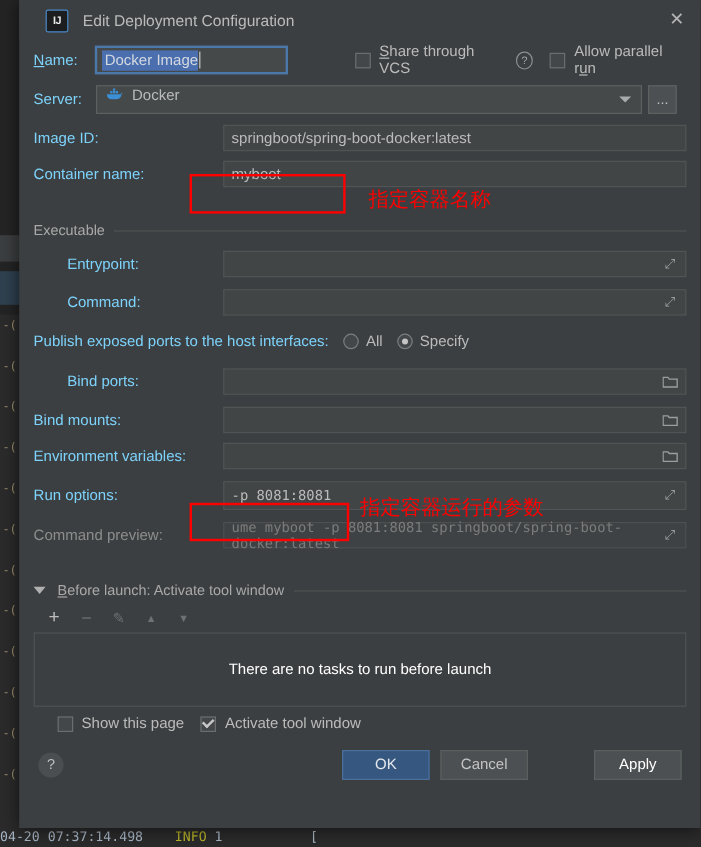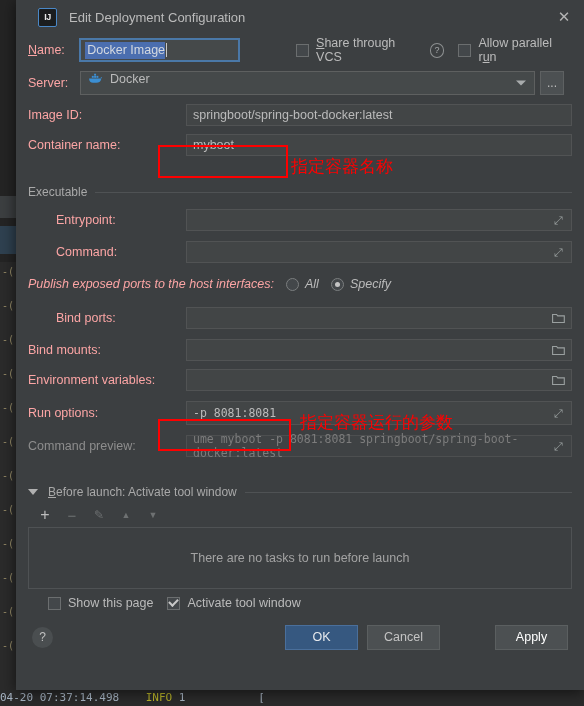--- a/index.html
+++ b/index.html
@@ -94,21 +94,21 @@
     cursor: pointer;
   }
 
   .content { position: relative; padding: 0 12px; }
 
   .row {
     display: flex; align-items: center;
     height: 30px;
   }
   .lbl {
-    font-size: 12.5px; color: #fca5a5;
+    font-size: 12.5px; color: #7dd3fc;
     white-space: nowrap;
   }
   .lbl u { text-decoration: underline; }
 
   .field {
     background: #45494a;
     border: 1px solid #5e6060;
     height: 22px;
     box-sizing: border-box;
     display: flex; align-items: center;
@@ -243,21 +243,21 @@
 
   
   .bl-toolbar { display: flex; align-items: center; gap: 13px; height: 24px; padding-left: 10px; }
   .bl-toolbar .ico { width: 14px; height: 14px; display: flex; align-items: center; justify-content: center; }
   .bl-list {
     height: 62px;
     background: #3c3f41;
     border: 1px solid #4f5254;
     box-sizing: border-box;
     display: flex; align-items: center; justify-content: center;
-    font-size: 12.5px; color: #a3a3a3;
+    font-size: 12.5px; color: #ffffff;
   }
 
   
   .footer-cbs { display: flex; align-items: center; gap: 14px; height: 28px; padding-left: 20px; }
   .btn-row { display: flex; align-items: center; height: 40px; padding: 0 4px; }
   .qmark {
     width: 21px; height: 21px; border-radius: 50%;
     background: #4a4e50; color: #c0c0c0;
     font-size: 12px;
     display: flex; align-items: center; justify-content: center;
@@ -413,21 +413,21 @@
       </div>
 
       <div class="row" style="height:30px;">
         <div class="lbl" style="width:158px; padding-left:28px; box-sizing:border-box;">Command:</div>
         <div class="field flat" style="width:386px;">
           <span></span>
           <span class="expand-ico">⤢</span>
         </div>
       </div>
 
-      <div class="row" style="height:34px;font-style:italic;">
+      <div class="row" style="height:34px;">
         <div class="lbl">Publish exposed ports to the host interfaces:</div>
         <div class="rd-wrap" style="margin-left:12px;">
           <span class="rd"></span>
           <span>All</span>
         </div>
         <div class="rd-wrap" style="margin-left:12px;">
           <span class="rd on"></span>
           <span>Specify</span>
         </div>
       </div>
@@ -512,20 +512,20 @@
         <div class="btns">
           <div class="btn primary">OK</div>
           <div class="btn">Cancel</div>
           <div class="btn disabled">Apply</div>
         </div>
       </div>
 
     </div>
 
     <div class="ann-box" style="left:142px; top:145px; width:126px; height:29px;"></div>
-    <div class="ann-text" style="left:275px; top:155px;">指定容器名称</div>
+    <div class="ann-text" style="left:291px; top:155px;">指定容器名称</div>
 
     <div class="ann-box" style="left:142px; top:419px; width:129px; height:28px;"></div>
     <div class="ann-text" style="left:284px; top:411px;">指定容器运行的参数</div>
 
   </div>
 
 </div>
 
 </body></html>

